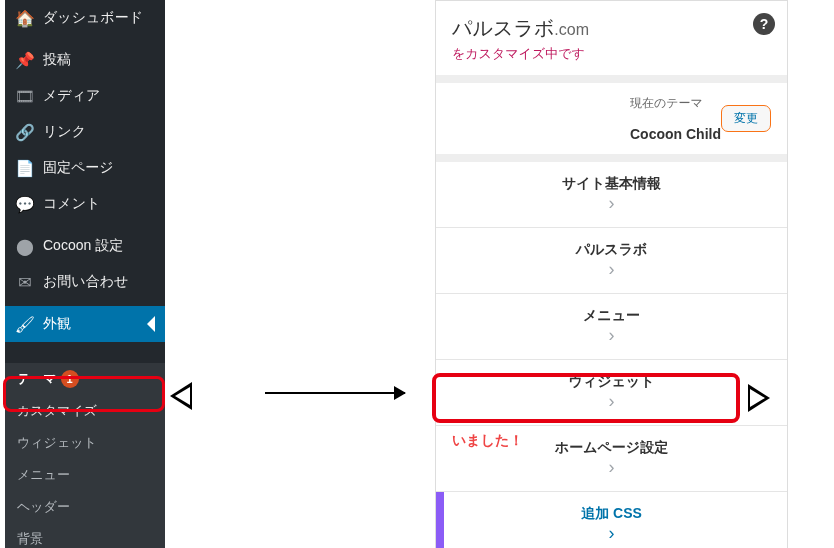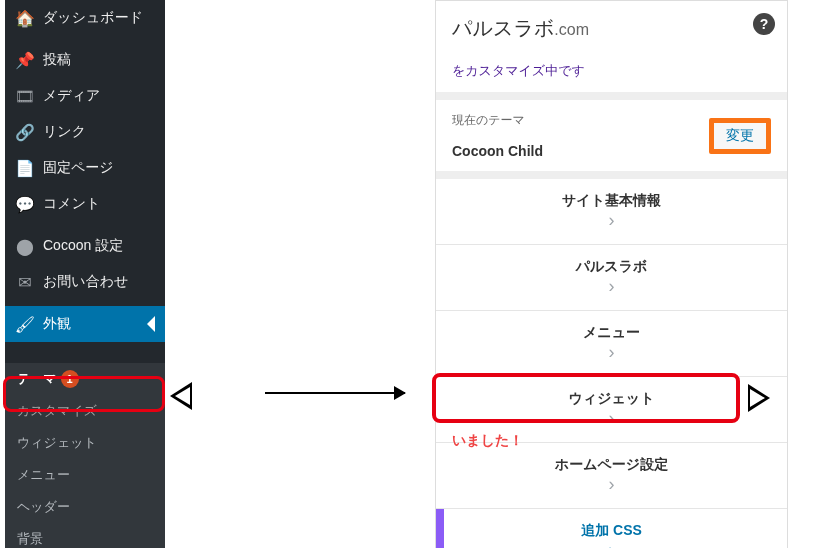--- a/index.html
+++ b/index.html
@@ -11,42 +11,42 @@
     .wp-item { display: flex; align-items: center; gap: 8px; padding: 8px 10px; color: #eee; cursor: pointer; }
     .wp-item .ico { width: 20px; height: 20px; display: inline-flex; align-items: center; justify-content: center; color: #9ea3a8; font-size: 16px; }
     .wp-item.active { background: #0073aa; color: #fff; }
     .wp-item.active .ico { color: #fff; }
     .wp-item.active::after { content: ""; margin-left: auto; width: 0; height: 0; border-top: 8px solid transparent; border-bottom: 8px solid transparent; border-right: 8px solid #fff; }
     .wp-sep { height: 6px; }
     .wp-submenu { list-style: none; background: #32373c; }
     .wp-sub { padding: 7px 12px; font-size: 13px; color: #b4b9be; cursor: pointer; }
     .wp-sub.current { color: #fff; font-weight: 600; margin-top: 21px; }
     .wp-sub .badge { display: inline-block; min-width: 18px; height: 18px; border-radius: 9px; background: #d54e21; color: #fff; font-size: 11px; line-height: 18px; text-align: center; margin-left: 4px; padding: 0 5px; }
-    .wp-sub.highlighted { color: #a3a3a3; }
+    .wp-sub.highlighted { color: #e5e5e5; }
 
     
     .red-callout-1 { position: absolute; left: 3px; top: 376px; width: 162px; height: 36px; border: 3px solid #e60012; border-radius: 8px; pointer-events: none; }
     .arrow-left { position: absolute; left: 170px; top: 382px; width: 0; height: 0; border-top: 14px solid transparent; border-bottom: 14px solid transparent; border-right: 22px solid #000; }
     .arrow-left::after { content: ""; position: absolute; left: 5px; top: -9px; width: 0; height: 0; border-top: 9px solid transparent; border-bottom: 9px solid transparent; border-right: 15px solid #fff; }
 
     
     .long-arrow { position: absolute; left: 265px; top: 392px; width: 140px; height: 2px; background: #000; }
     .long-arrow::after { content: ""; position: absolute; right: -1px; top: -6px; width: 0; height: 0; border-top: 7px solid transparent; border-bottom: 7px solid transparent; border-left: 12px solid #000; }
 
     
     .cust-panel { position: absolute; left: 435px; top: 0; width: 353px; background: #eee; border: 1px solid #ddd; font-size: 14px; }
     .cust-head { background: #fff; padding: 14px 16px 12px; position: relative; }
     .cust-title { font-size: 20px; color: #333; }
     .cust-title .dom { color: #666; font-size: 16px; }
-    .cust-sub { color: #4c1d95; font-size: 13px; margin-top: 20px; }
+    .cust-sub { color: #be185d; font-size: 13px; margin-top: 3px; }
     .help-btn { position: absolute; right: 12px; top: 12px; width: 22px; height: 22px; border-radius: 50%; background: #444; color: #fff; font-size: 14px; display: flex; align-items: center; justify-content: center; cursor: pointer; font-weight: bold; }
-    .cust-theme { background: #fff; margin-top: 8px; padding: 12px 16px; display: flex; align-items: center; justify-content: space-between; }
+    .cust-theme { background: #fff; margin-top: 8px; padding: 12px 16px; display: flex; align-items: center; justify-content: flex-end; }
     .cust-theme-left { font-size: 12px; color: #666; }
     .cust-theme-name { font-size: 14px; color: #333; font-weight: 600; margin-top: 14px; }
-    .change-btn { border: 5px solid #f97316; color: #0073aa; background: #f7f7f7; padding: 4px 12px; border-radius: 2px; font-size: 14px; cursor: pointer; }
+    .change-btn { border: 1px solid #f97316; color: #0073aa; background: #f7f7f7; padding: 4px 12px; border-radius: 7px; font-size: 12px; cursor: pointer; }
     .cust-list { list-style: none; margin-top: 8px; }
     .cust-row { background: #fff; border-bottom: 1px solid #e5e5e5; padding: 13px 16px; display: flex; align-items: center; justify-content: space-between; color: #333; font-weight: 600; cursor: pointer; flex-direction: column; }
     .cust-row .chev { color: #a0a5aa; font-size: 18px; font-weight: normal; }
     .cust-row.accent { color: #0073aa; border-left: 8px solid #8b5cf6; padding-left: 8px; }
     .cust-row.accent .chev { color: #0073aa; }
 
     
     .red-callout-2 { position: absolute; left: 432px; top: 373px; width: 308px; height: 50px; border: 4px solid #e60012; border-radius: 8px; pointer-events: none; }
     .arrow-right { position: absolute; left: 748px; top: 384px; width: 0; height: 0; border-top: 14px solid transparent; border-bottom: 14px solid transparent; border-left: 22px solid #000; }
     .arrow-right::after { content: ""; position: absolute; right: 5px; top: -9px; width: 0; height: 0; border-top: 9px solid transparent; border-bottom: 9px solid transparent; border-left: 15px solid #fff; }

